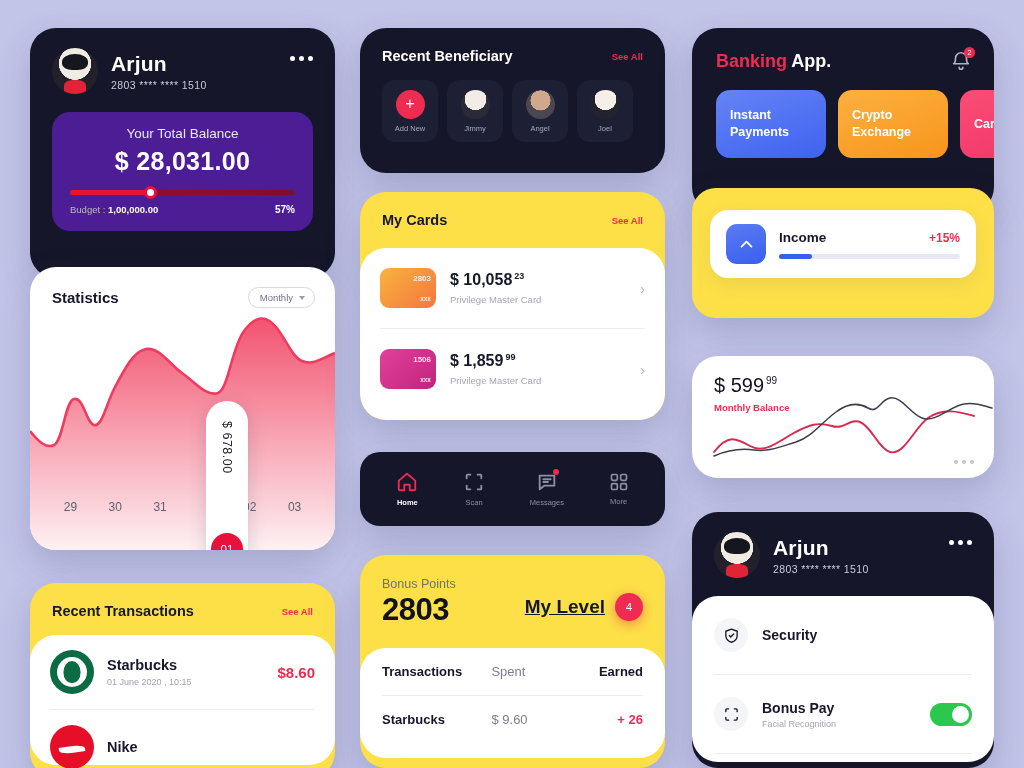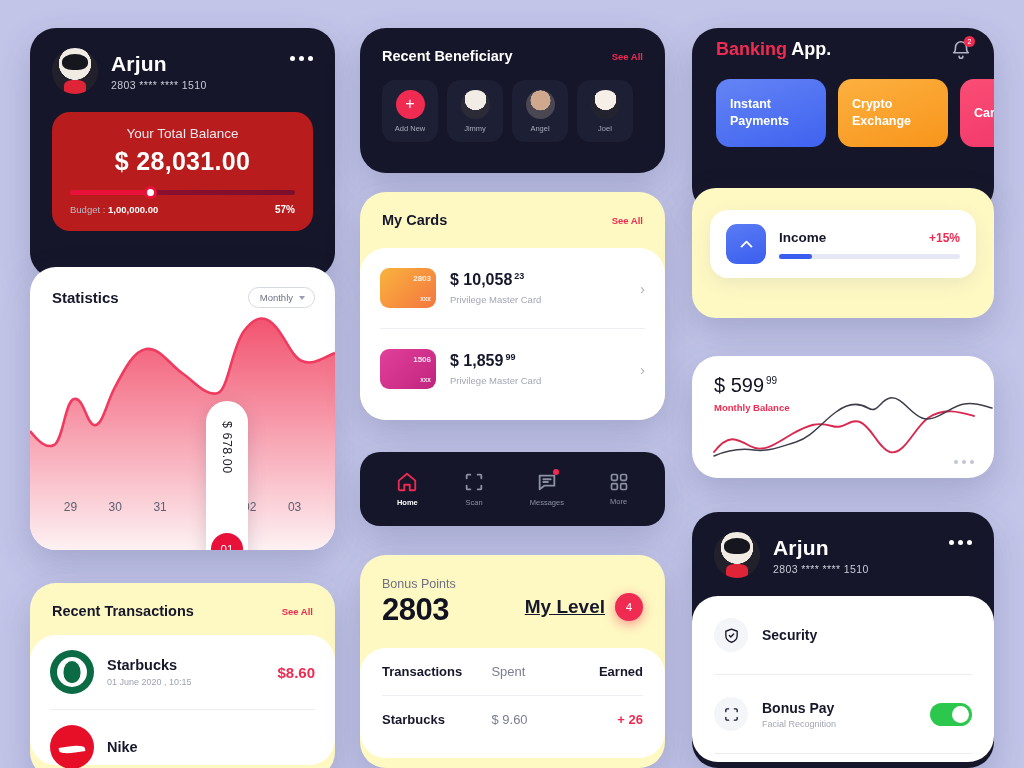--- a/index.html
+++ b/index.html
@@ -7,21 +7,21 @@
     width: 1024px; height: 768px;
     font-family: "Liberation Sans", sans-serif;
     background: #c2c5e8;
     overflow: hidden;
   }
   .stage { position: relative; width: 1024px; height: 768px; }
 
   
   .card { position: absolute; border-radius: 26px; }
   .dark { background: #151629; }
-  .light { background: #fef9c3; }
+  .light { background: #fde047; }
   .white { background: #ffffff; }
   .shadow { box-shadow: 0 14px 34px rgba(60,60,110,.22); }
 
   
   .profile-card { left: 30px; top: 28px; width: 305px; height: 250px; }
   .prof-top { display: flex; align-items: center; padding: 20px 22px 0 22px; position: relative; }
   .avatar {
     width: 46px; height: 46px; border-radius: 50%;
     background: radial-gradient(circle at 50% 34%, #f0ece4 0 42%, #22212b 43% 100%);
     position: relative; overflow: hidden; flex: 0 0 auto;
@@ -34,21 +34,21 @@
     content: ""; position: absolute; left: 26%; bottom: 0; width: 48%; height: 30%;
     background: #e02438; border-radius: 40% 40% 0 0;
   }
   .prof-names { margin-left: 13px; }
   .prof-name { color: #fff; font-size: 21px; font-weight: bold; letter-spacing: .2px; }
   .prof-card-no { color: #c9cbd6; font-size: 10.5px; margin-top: 3px; letter-spacing: .4px; }
   .dots { position: absolute; right: 22px; top: 28px; display: flex; gap: 4px; }
   .dots i { width: 5px; height: 5px; border-radius: 50%; background: #ffffff; display: block; }
 
   .balance-box {
-    margin: 18px 22px 0 22px; background: #b91c1c; border-radius: 18px;
+    margin: 18px 22px 0 22px; background: #4c1d95; border-radius: 18px;
     padding: 14px 18px 16px 18px; text-align: center;
   }
   .bal-label { color: #e8e9ef; font-size: 13.5px; }
   .bal-amount { color: #fff; font-size: 25px; font-weight: bold; margin-top: 6px; letter-spacing: .3px; }
   .slider { position: relative; height: 5px; margin-top: 14px; }
   .slider-track { position: absolute; inset: 0; border-radius: 3px;
     background: linear-gradient(90deg, #e8113a 0%, #e8113a 34%, #8d1030 34%, #7c0f2c 100%); }
   .slider-thumb { position: absolute; left: 33%; top: -4px; width: 13px; height: 13px;
     border-radius: 50%; background: #fff; border: 3.5px solid #e8113a; }
   .slider-meta { display: flex; justify-content: space-between; margin-top: 9px; }
@@ -151,21 +151,21 @@
   .bp-tr { display: flex; align-items: center; padding: 16px 0; }
   .bp-tr.hdr { border-bottom: 1px solid #edeff4; }
   .bp-c1 { flex: 1.3; font-size: 13px; color: #16172a; font-weight: bold; }
   .bp-c2 { flex: 1; font-size: 13px; color: #7b7e90; }
   .bp-c3 { flex: .8; font-size: 13px; text-align: right; font-weight: bold; color: #16172a; }
   .bp-tr.data .bp-c1 { font-weight: bold; }
   .bp-tr.data .bp-c3 { color: #ef2b52; }
 
   
   .ba-card { left: 692px; top: 28px; width: 302px; height: 185px; overflow: hidden; }
-  .ba-head { display: flex; justify-content: space-between; align-items: flex-start; padding: 11px 22px 0 24px; gap: 8px; }
+  .ba-head { display: flex; justify-content: space-between; align-items: flex-end; padding: 22px 22px 0 24px; gap: 8px; }
   .ba-title { font-size: 18px; font-weight: bold; color: #fff; }
   .ba-title b { color: #ef2b52; }
   .bell { position: relative; width: 22px; height: 22px; }
   .bell-badge { position: absolute; right: -3px; top: -3px; width: 11px; height: 11px; border-radius: 50%;
     background: #ef2b52; color: #fff; font-size: 7px; display: flex; align-items: center; justify-content: center; }
   .tiles { display: flex; gap: 12px; padding: 18px 0 0 24px; }
   .tile { width: 110px; height: 68px; border-radius: 14px; color: #fff; font-size: 12.5px;
     font-weight: bold; display: flex; align-items: center; padding: 0 14px; flex: 0 0 auto; line-height: 1.35; }
   .tile.blue { background: linear-gradient(160deg, #6484f5 0%, #3f62ef 100%); }
   .tile.orange { background: linear-gradient(160deg, #fcb040 0%, #f8951b 100%); }

